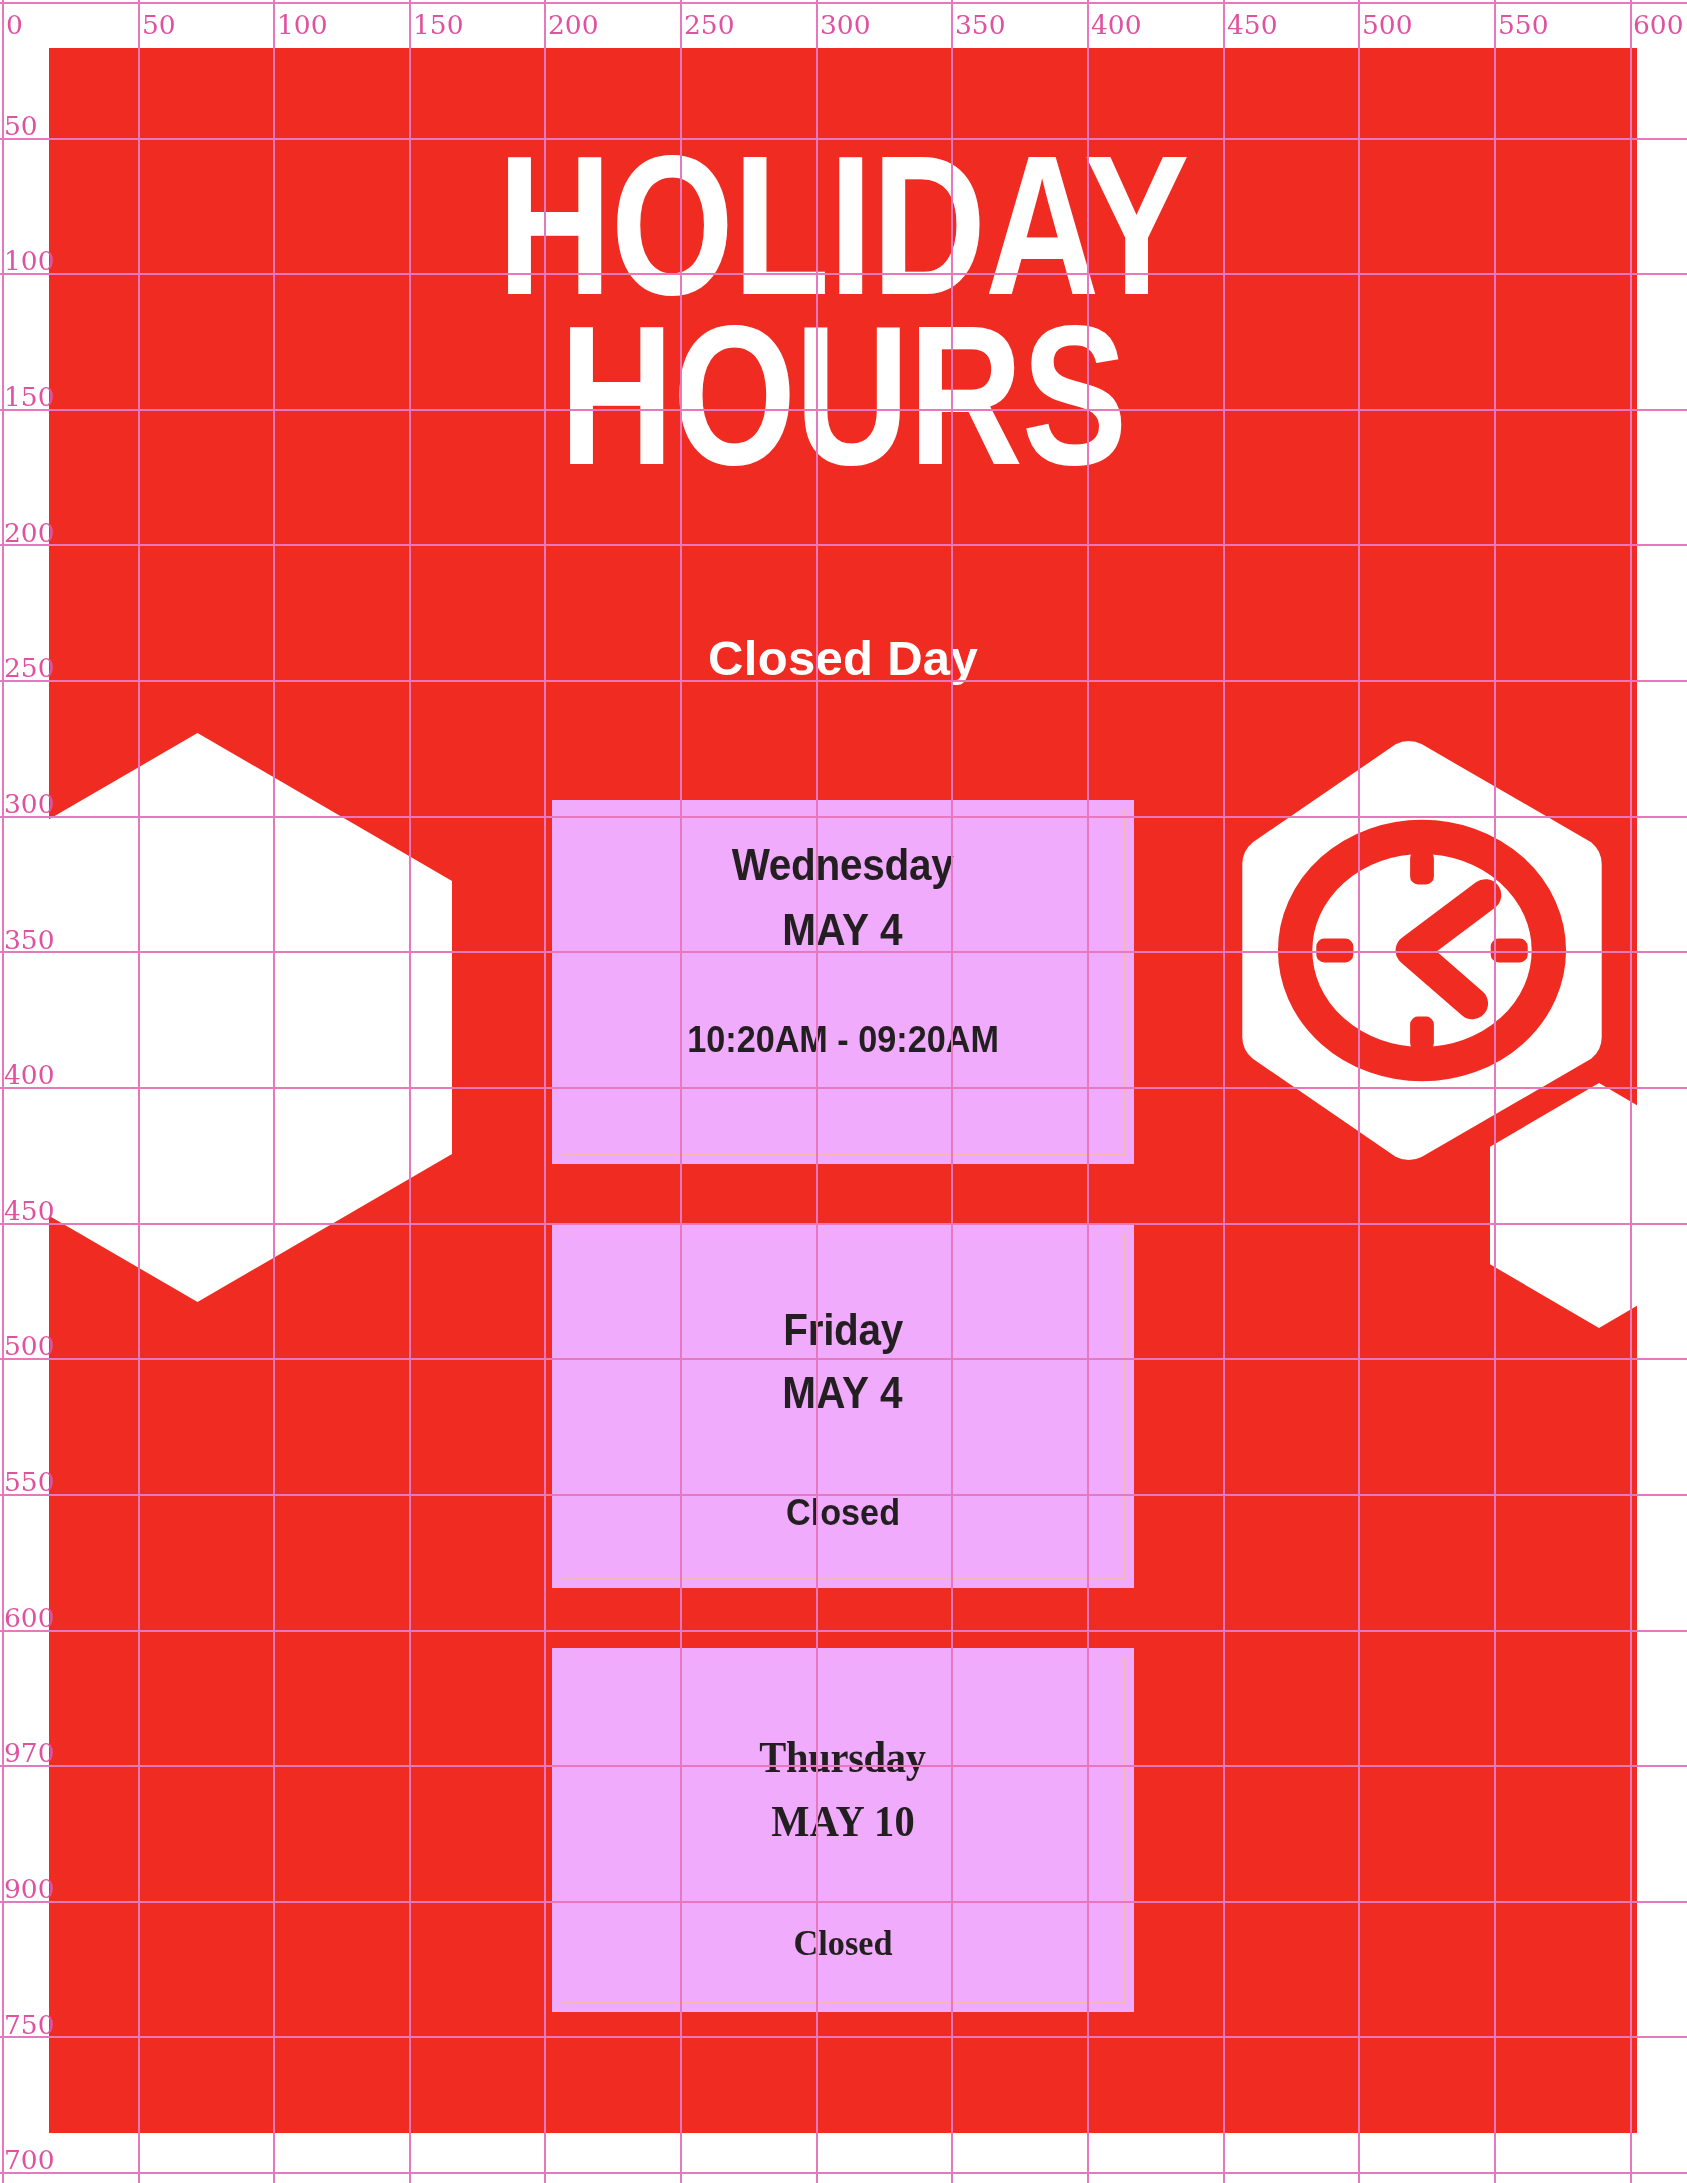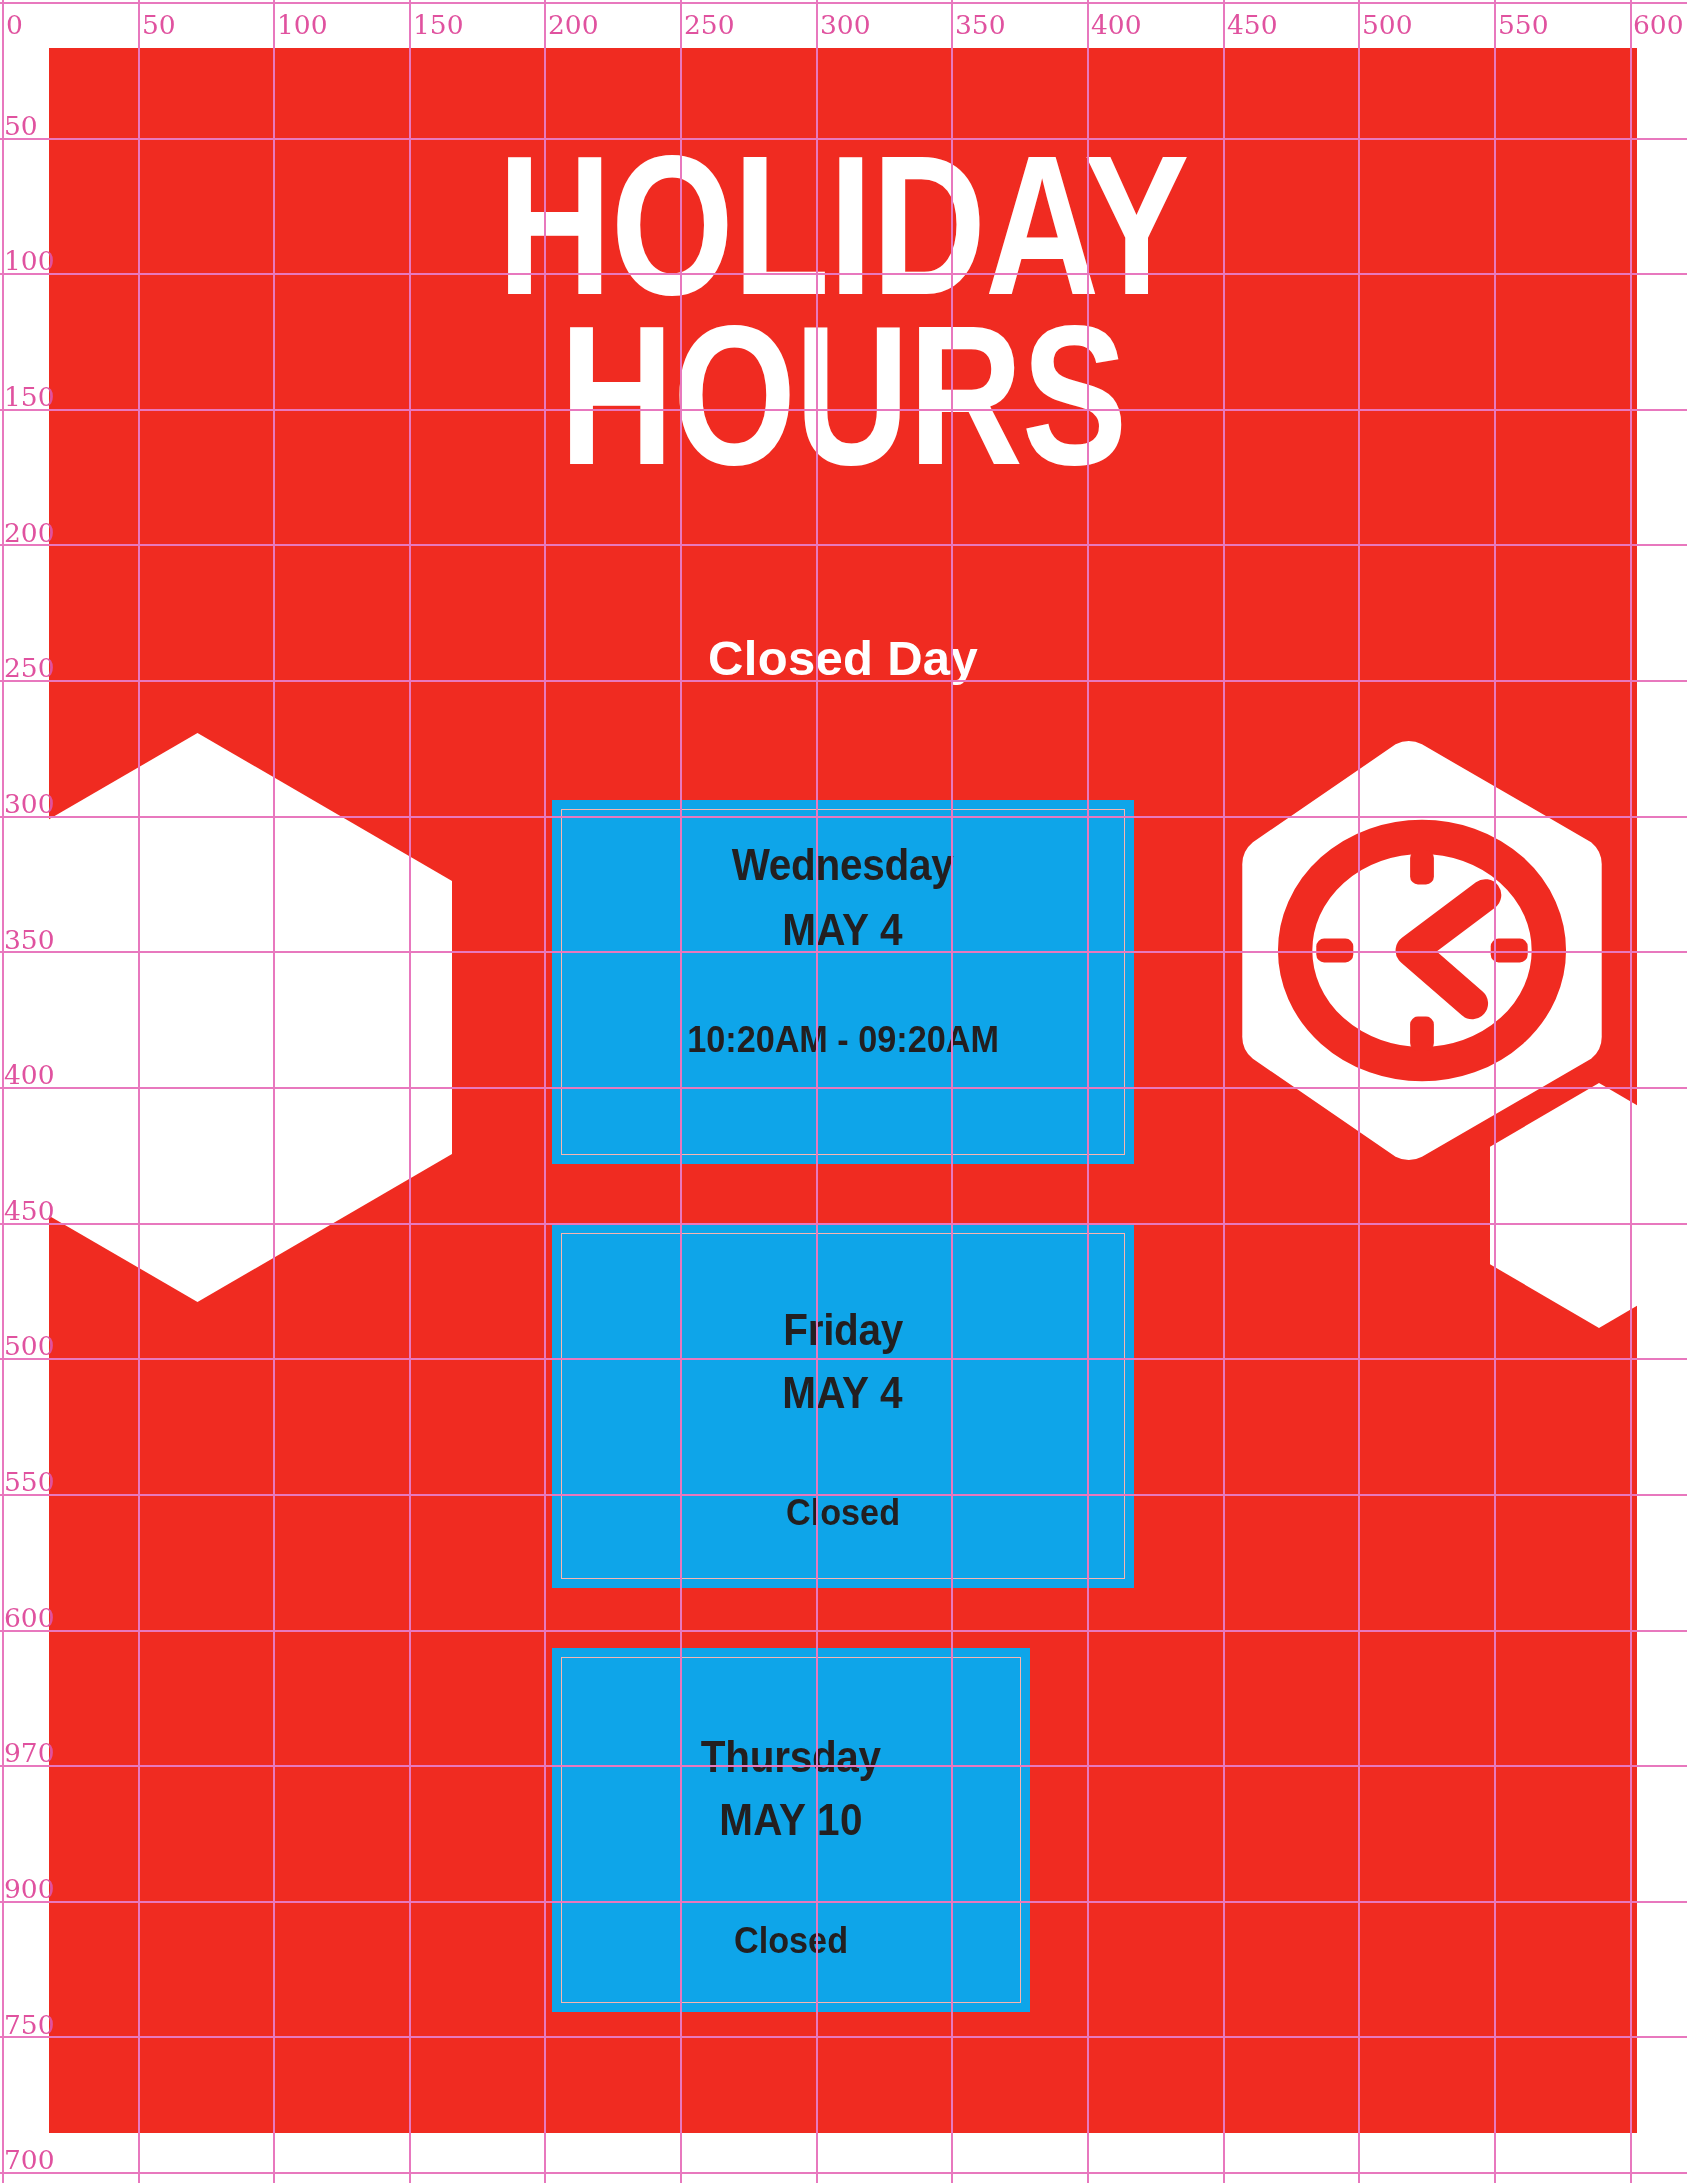--- a/index.html
+++ b/index.html
@@ -37,21 +37,21 @@
     letter-spacing:-1.3px;
     transform:scaleX(0.80);transform-origin:50% 0%;
     white-space:pre-line;
   }
   #subtitle{
     position:absolute;left:0;top:582px;width:1588px;text-align:center;
     color:#ffffff;font-weight:700;font-size:49px;letter-spacing:0.3px;
   }
   
   .card{
-    position:absolute;background:#0ea5e9;box-sizing:border-box;
+    position:absolute;background:#f0abfc;box-sizing:border-box;
     padding:9.3px;
   }
   .card-inner{
     width:100%;height:100%;box-sizing:border-box;
     border:1.3px solid #F8B5B0;
     display:flex;flex-direction:column;align-items:center;
     justify-content:flex-start;
   }
   .card-day{
     color:#231F20;font-weight:700;font-size:44px;letter-spacing:-0.3px;
@@ -68,21 +68,21 @@
   #card-0{left:503px;top:752px;width:582px;height:364px;}
   #card-0 .card-day  {margin-top:30px;}
   #card-0 .card-date {margin-top:14.6px;}
   #card-0 .card-hours{margin-top:64px;}
 
   #card-1{left:503px;top:1176px;width:582px;height:364px;}
   #card-1 .card-day  {margin-top:71px;}
   #card-1 .card-date {margin-top:13.2px;}
   #card-1 .card-hours{margin-top:74px;}
 
-  #card-2{left:503px;top:1600px;width:478px;height:364px;}
+  #card-2{left:503px;top:1600px;width:582px;height:364px;font-family:Liberation Serif, serif;}
   #card-2 .card-day  {margin-top:74px;}
   #card-2 .card-date {margin-top:13.2px;}
   #card-2 .card-hours{margin-top:75px;}
 
   
   #grid-overlay{
     position:absolute;left:0;top:0;width:1687px;height:2183px;
     pointer-events:none;
   }
   #grid-overlay .gl-v,#grid-overlay .gl-h{position:absolute;background:#E878BE;}

